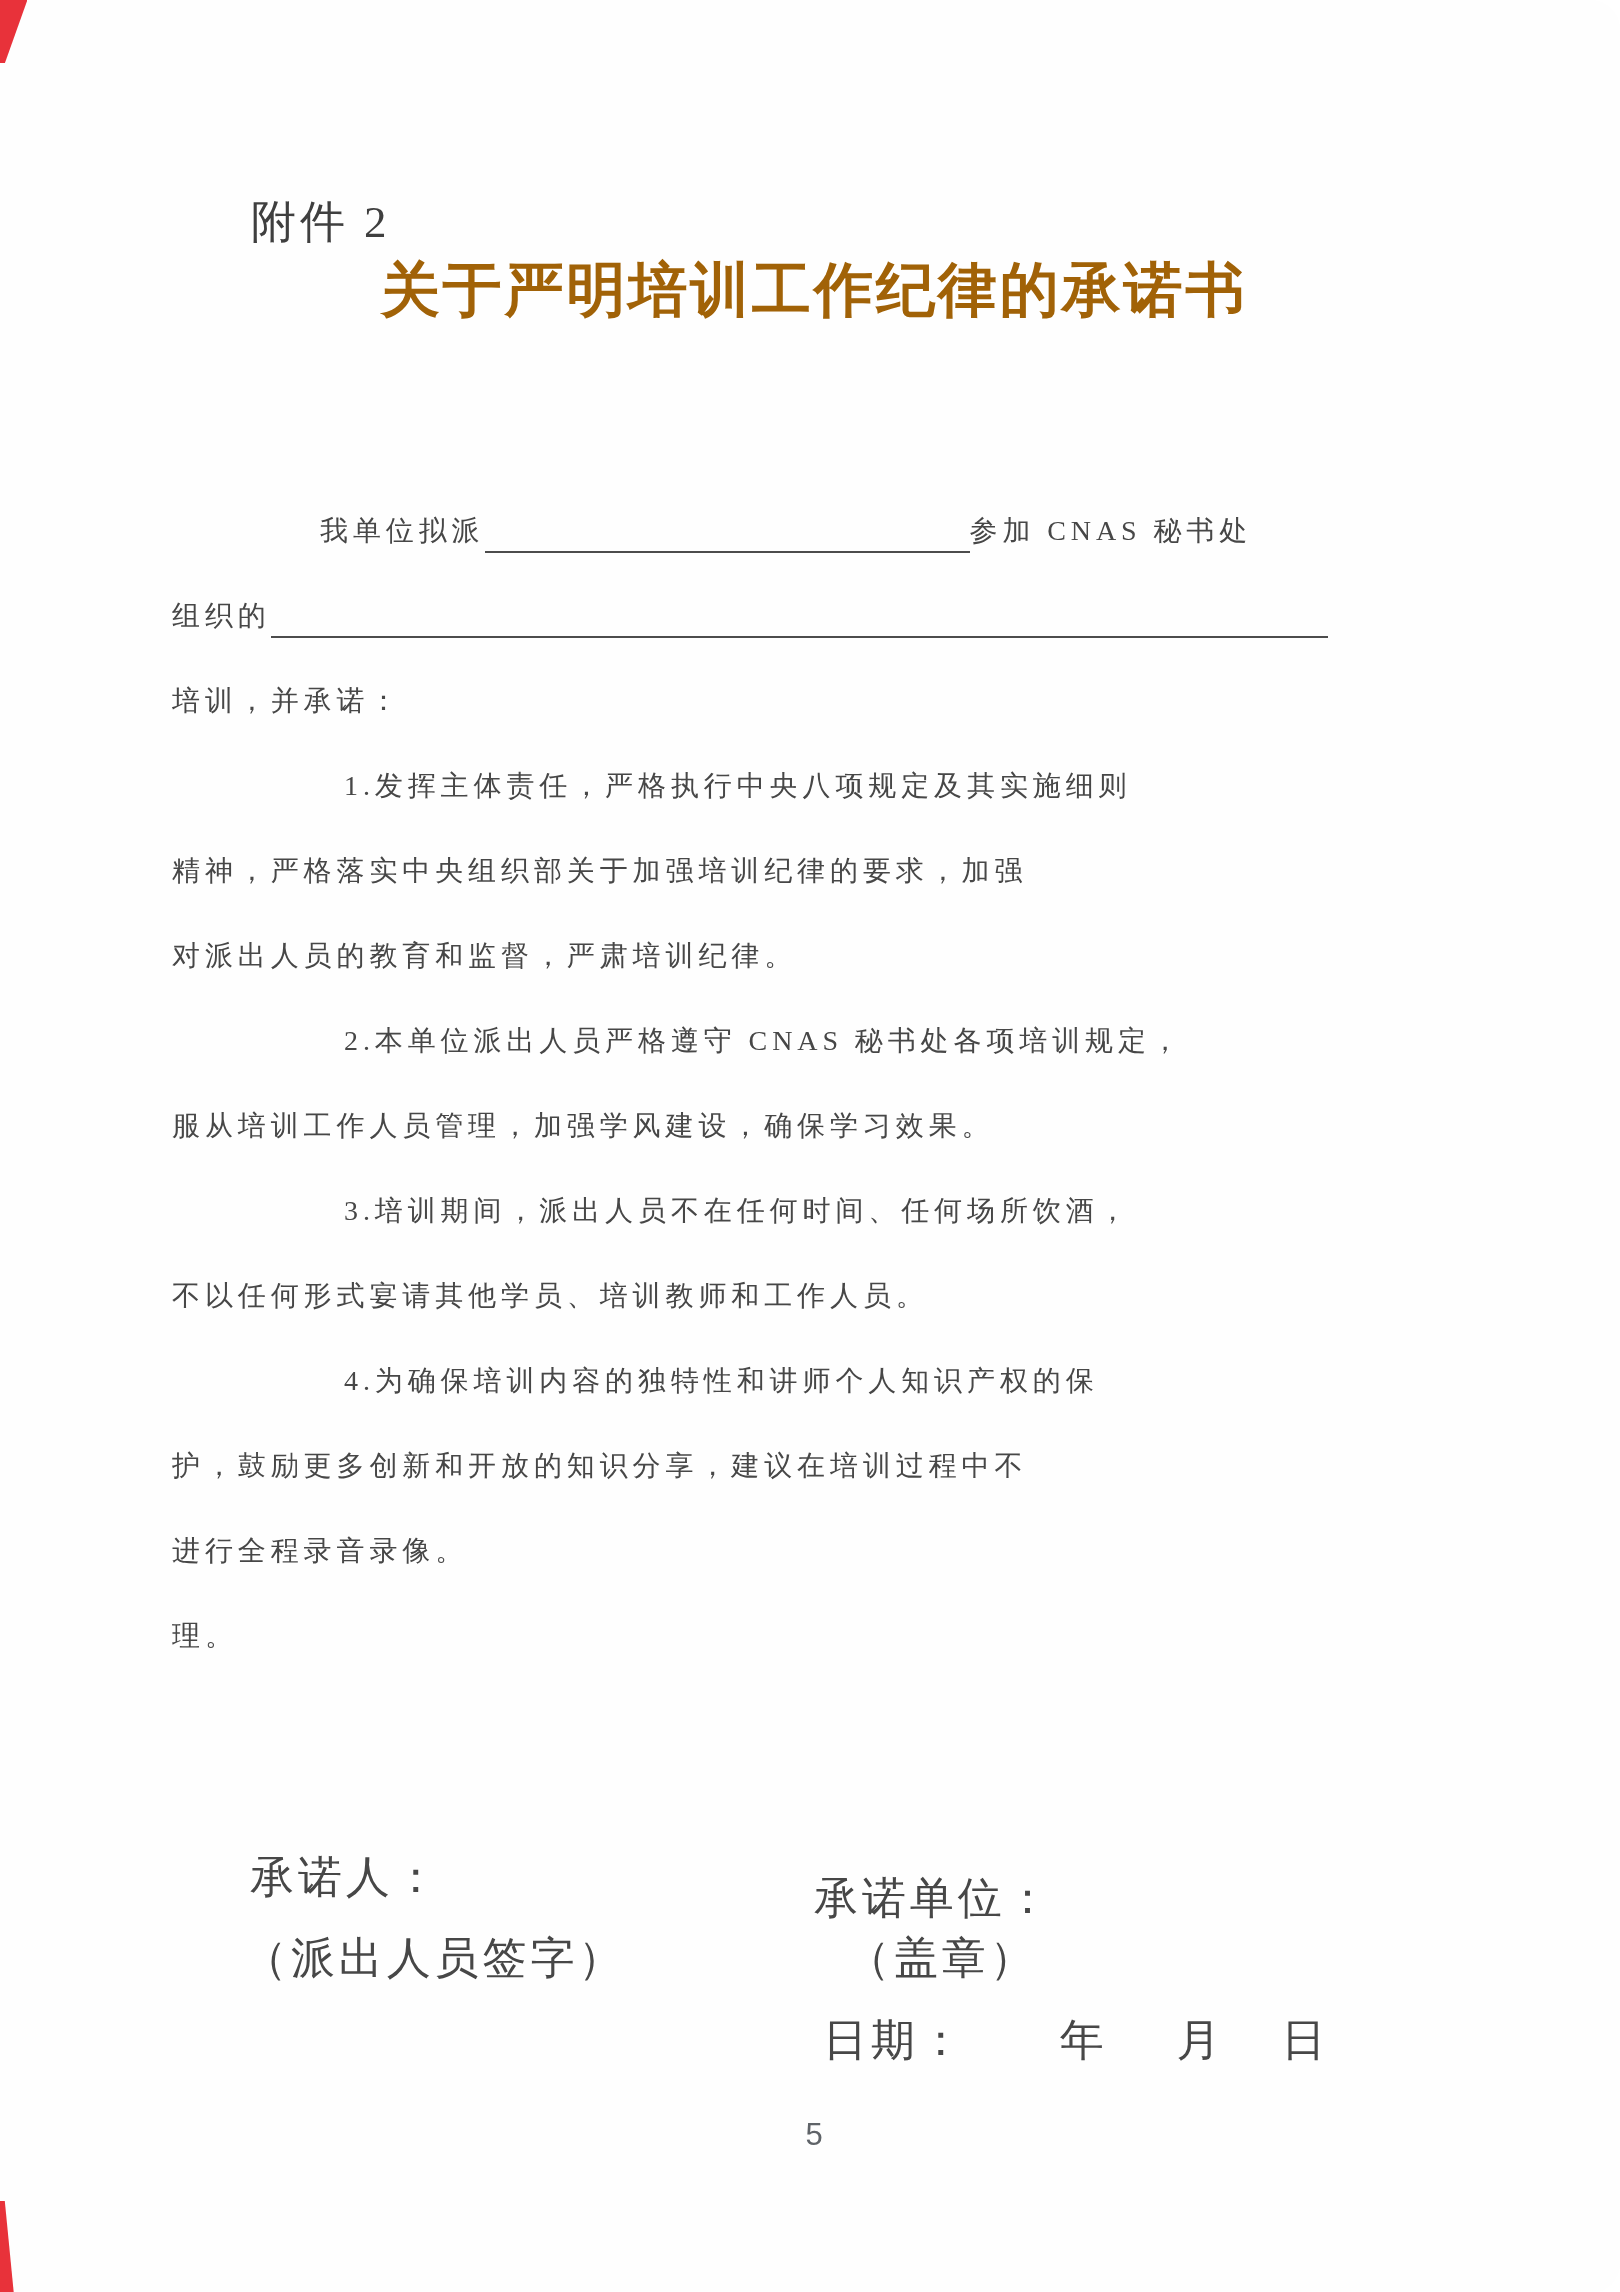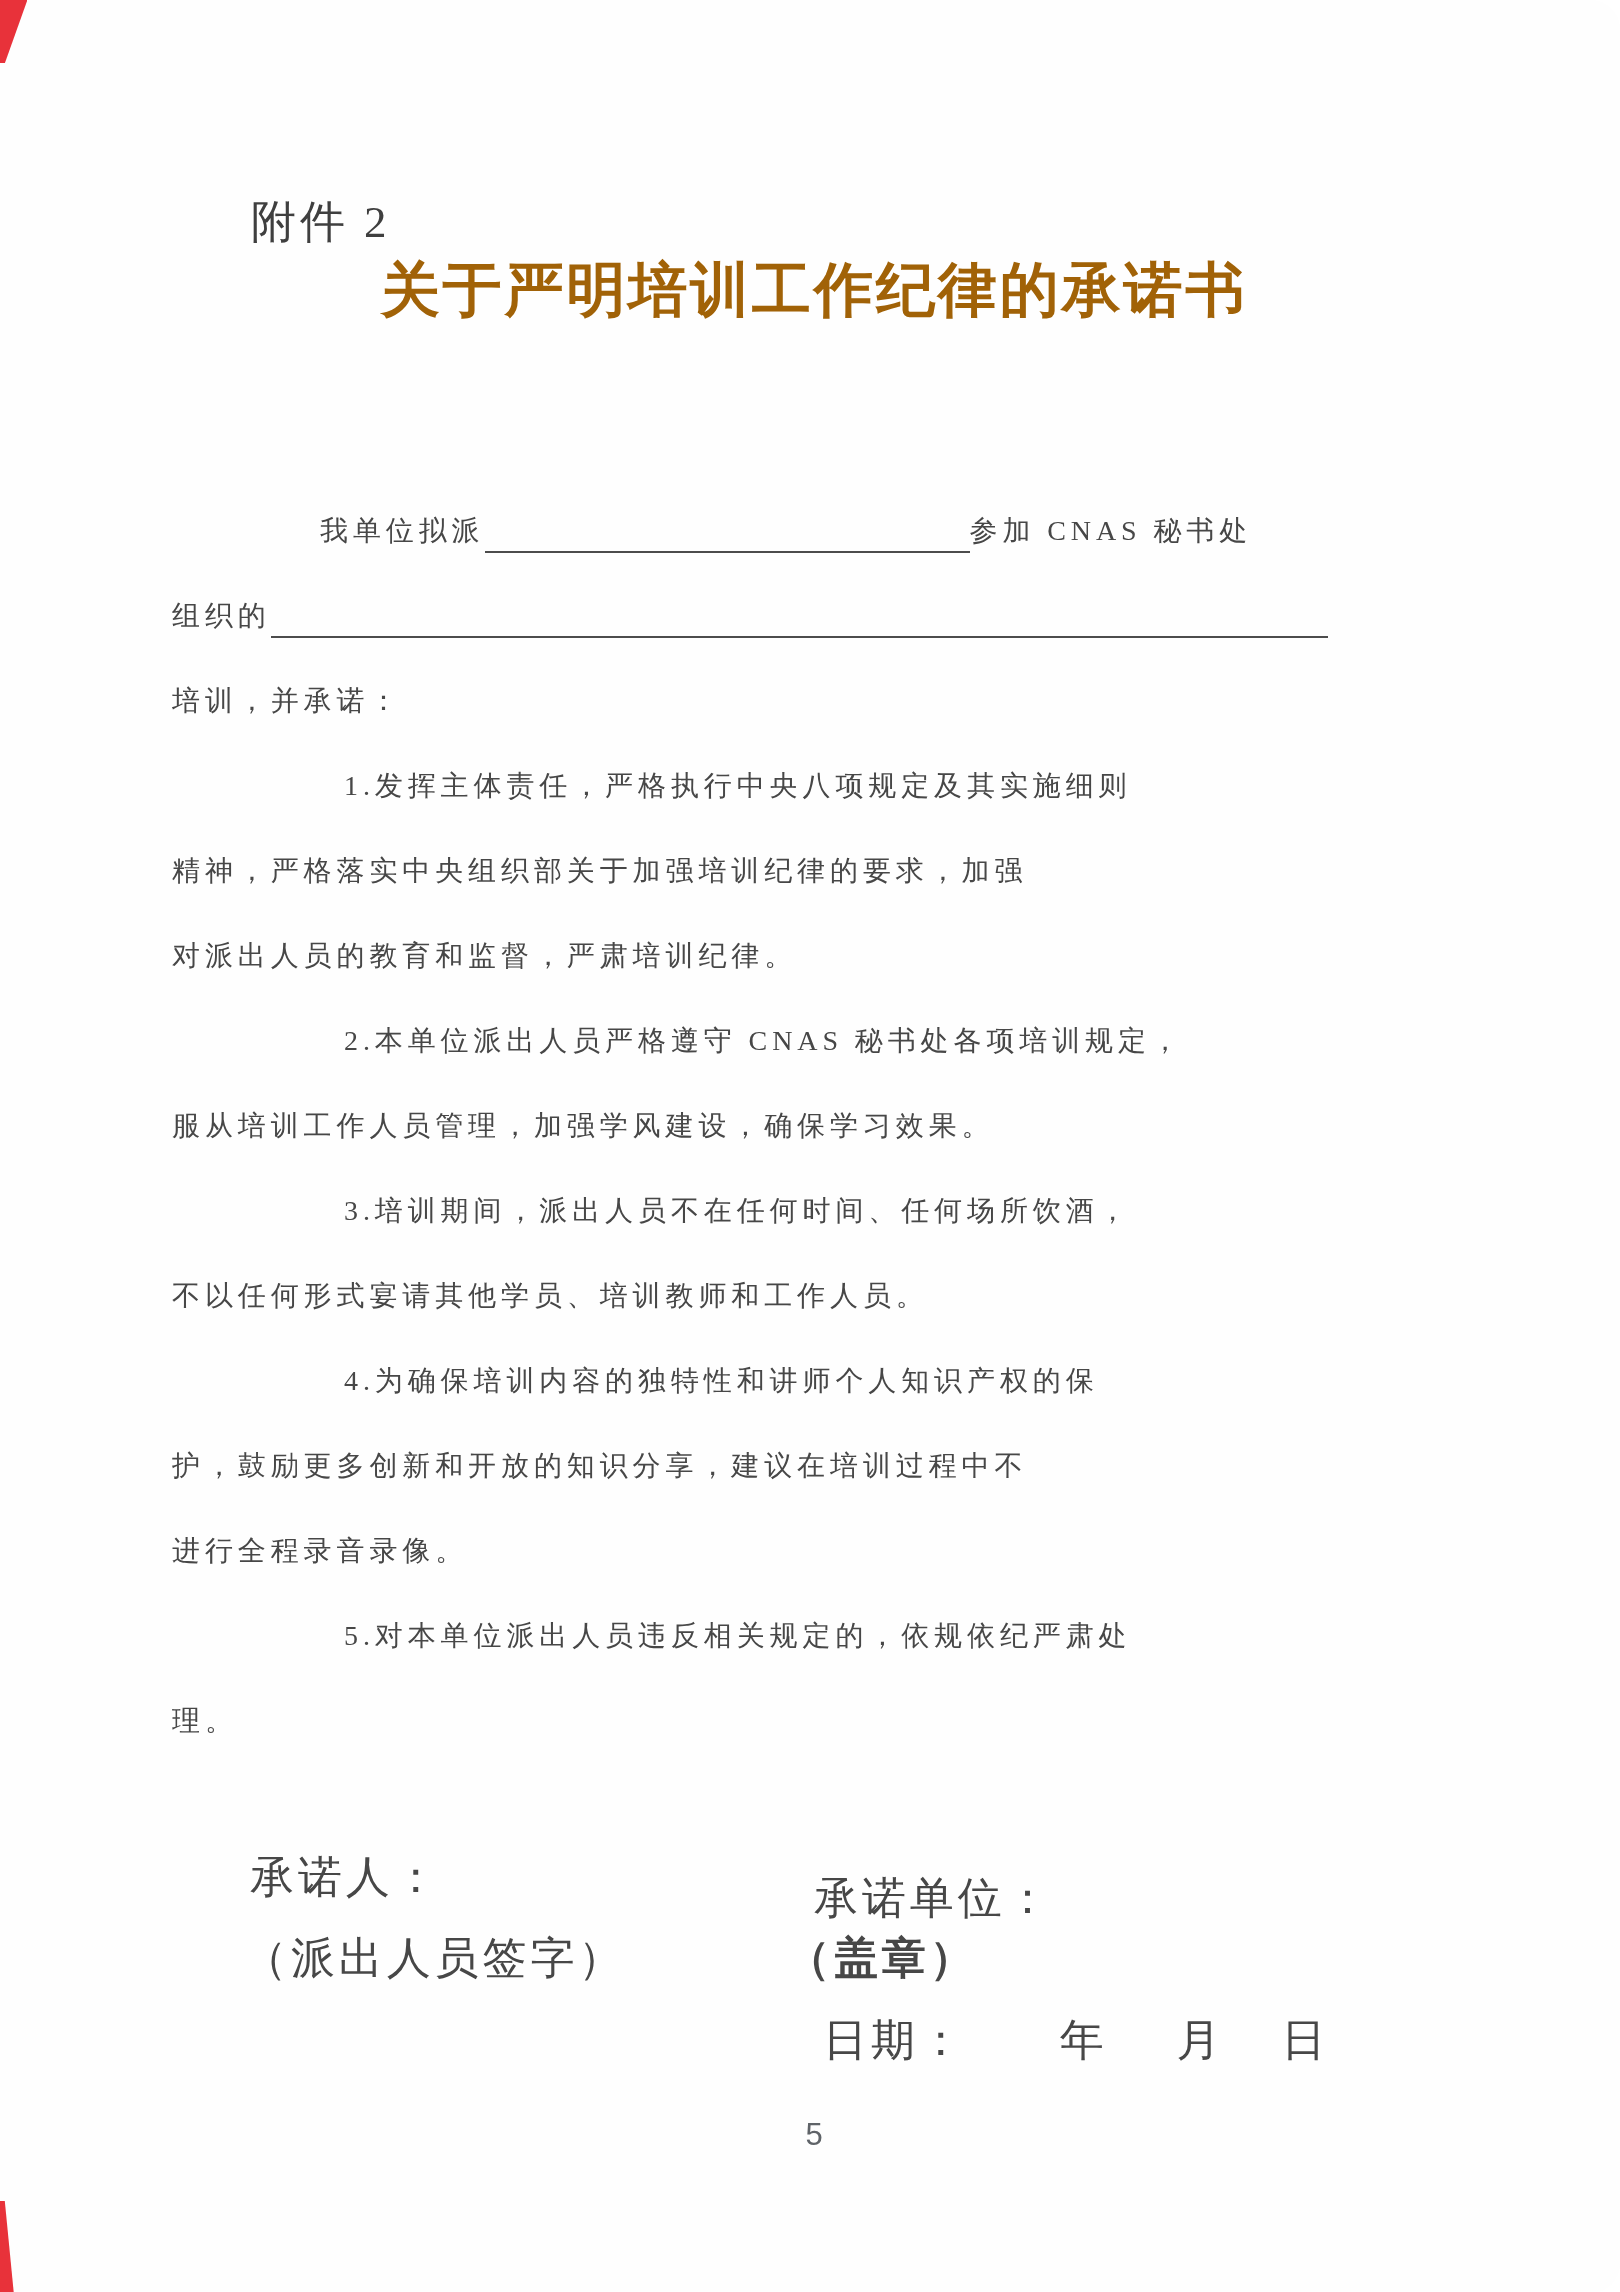--- a/index.html
+++ b/index.html
@@ -43,21 +43,21 @@
   .blank.b2{width:1057px;}
 
   
   .sig{
     position:absolute;font-size:44px;letter-spacing:3.9px;
     color:#474747;white-space:nowrap;
   }
   .sig-promiser{left:250px;top:1848px;}
   .sig-promiser-note{left:243px;top:1929px;}
   .sig-unit{left:814px;top:1848px;margin-top:21px;}
-  .sig-unit-note{left:786px;top:1929px;font-weight:bold;}
+  .sig-unit-note{left:846px;top:1929px;}
   .sig-date{left:823px;top:2011px;}
   .date-year{margin-left:93px;}
   .date-month{margin-left:69px;}
   .date-day{margin-left:57px;}
 
   
   .page-number{
     position:absolute;left:172px;top:2117px;width:1284px;
     text-align:center;font-size:31px;color:#5f6368;
     font-family:"Liberation Sans","DejaVu Sans",sans-serif;
@@ -98,21 +98,20 @@
     <div class="line indent2">2.本单位派出人员严格遵守 CNAS 秘书处各项培训规定，</div>
     <div class="line">服从培训工作人员管理，加强学风建设，确保学习效果。</div>
 
     <div class="line indent2">3.培训期间，派出人员不在任何时间、任何场所饮酒，</div>
     <div class="line">不以任何形式宴请其他学员、培训教师和工作人员。</div>
 
     <div class="line indent2">4.为确保培训内容的独特性和讲师个人知识产权的保</div>
     <div class="line">护，鼓励更多创新和开放的知识分享，建议在培训过程中不</div>
     <div class="line">进行全程录音录像。</div>
 
-    <div class="line indent2">5.对本单位派出人员违反相关规定的，依规依纪严肃处</div>
     <div class="line">理。</div>
   </div>
 
   <div class="sig sig-promiser">承诺人：</div>
   <div class="sig sig-promiser-note">（派出人员签字）</div>
 
   <div class="sig sig-unit">承诺单位：</div>
   <div class="sig sig-unit-note">（盖章）</div>
 
   <div class="sig sig-date"><span>日期：</span><span class="date-year">年</span><span class="date-month">月</span><span class="date-day">日</span></div>

